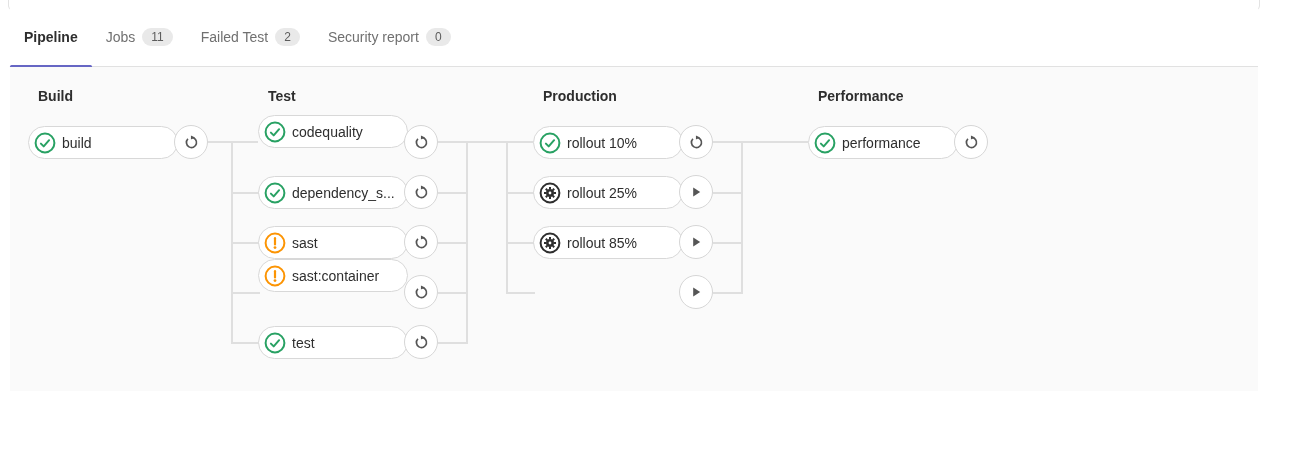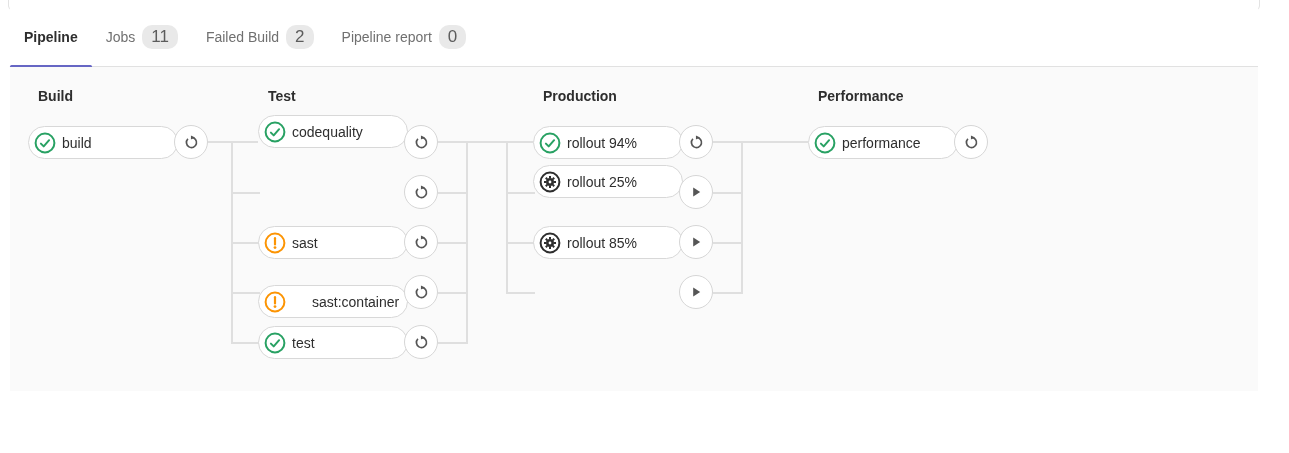--- a/index.html
+++ b/index.html
@@ -20,21 +20,21 @@
   .tab{
     position:relative;display:flex;align-items:center;gap:7px;
     padding:0 14px;font-size:14px;color:#707070;cursor:pointer;
   }
   .tab.active{color:#2e2e2e;font-weight:bold;}
   .tab.active::after{
     content:"";position:absolute;left:0;right:0;bottom:-2px;height:3px;
     background:#6666c4;border-radius:2px;
   }
   .tab-badge{
-    background:#e9e9e9;color:#5c5c5c;font-weight:normal;font-size:17px;
+    background:#e9e9e9;color:#5c5c5c;font-weight:normal;font-size:12px;
     border-radius:10px;padding:2px 9px;line-height:1.2;
   }
   
   .panel{
     position:absolute;left:10px;top:67px;width:1248px;height:330px;
     background:#fafafa;
   }
   .stage-header{
     position:absolute;top:21px;font-size:14px;font-weight:bold;color:#2e2e2e;line-height:16px;
   }
@@ -63,25 +63,25 @@
   <div class="top-box"></div>
   <div class="tab-bar">
       <div class="tab active">
         <div>Pipeline</div>
       </div>
       <div class="tab">
         <div>Jobs</div>
         <div class="tab-badge">11</div>
       </div>
       <div class="tab">
-        <div>Failed Build</div>
+        <div>Failed Test</div>
         <div class="tab-badge">2</div>
       </div>
       <div class="tab">
-        <div>Pipeline report</div>
+        <div>Security report</div>
         <div class="tab-badge">0</div>
       </div>
     </div>
   <div class="panel">
     <div style="position:absolute;inset:0;text-decoration:underline;">
         <div class="cl-fill" style="left: 198px; top: 74px; width: 50px; height: 2px;"></div>
         <div class="cl" style="left: 201px; top: 74px; width: 22px; height: 26px; border-top-width: 2px; border-right-width: 2px; border-color: rgb(223, 223, 223);"></div>
         <div class="cl-fill" style="left: 221px; top: 96px; width: 2px; height: 157px;"></div>
         <div class="cl" style="left: 221px; top: 103px; width: 29px; height: 24px; border-left-width: 2px; border-bottom-width: 2px; border-color: rgb(223, 223, 223);"></div>
         <div class="cl" style="left: 221px; top: 153px; width: 29px; height: 24px; border-left-width: 2px; border-bottom-width: 2px; border-color: rgb(223, 223, 223);"></div>
@@ -134,20 +134,29 @@
           <span class="job-label">codequality</span>
         </div>
         <div class="action-btn" style="left: 394px; top: 58px;">
           <span style="display: flex;">
             <svg width="15" height="15" viewBox="0 0 16 16">
               <path d="M8 2.6 A5.4 5.4 0 1 1 4.18 4.18" fill="none" stroke="#555555" stroke-width="1.8"></path>
               <path d="M7.4 0.5 L11.4 2.7 7.4 4.9 Z" fill="#555555"></path>
             </svg>
           </span>
         </div>
+        <div class="job-pill" style="left: 248px; top: 109px;">
+          <span class="status-icon">
+            <svg width="22" height="22" viewBox="0 0 22 22">
+              <circle cx="11" cy="11" r="9.4" fill="#fff" stroke="#28a163" stroke-width="2"></circle>
+              <path d="M6.9 11.6 l2.8 2.8 5.4-6.2" fill="none" stroke="#28a163" stroke-width="2" stroke-linecap="round" stroke-linejoin="round"></path>
+            </svg>
+          </span>
+          <span class="job-label">dependency_s...</span>
+        </div>
         <div class="action-btn" style="left: 394px; top: 108px;">
           <span style="display: flex;">
             <svg width="15" height="15" viewBox="0 0 16 16">
               <path d="M8 2.6 A5.4 5.4 0 1 1 4.18 4.18" fill="none" stroke="#555555" stroke-width="1.8"></path>
               <path d="M7.4 0.5 L11.4 2.7 7.4 4.9 Z" fill="#555555"></path>
             </svg>
           </span>
         </div>
         <div class="job-pill" style="left: 248px; top: 159px;">
           <span class="status-icon">
@@ -160,21 +169,21 @@
           <span class="job-label">sast</span>
         </div>
         <div class="action-btn" style="left: 394px; top: 158px;">
           <span style="display: flex;">
             <svg width="15" height="15" viewBox="0 0 16 16">
               <path d="M8 2.6 A5.4 5.4 0 1 1 4.18 4.18" fill="none" stroke="#555555" stroke-width="1.8"></path>
               <path d="M7.4 0.5 L11.4 2.7 7.4 4.9 Z" fill="#555555"></path>
             </svg>
           </span>
         </div>
-        <div class="job-pill" style="left: 248px; top: 218px; gap: 20px;">
+        <div class="job-pill" style="left: 248px; top: 192px;">
           <span class="status-icon">
             <svg width="22" height="22" viewBox="0 0 22 22">
               <circle cx="11" cy="11" r="9.4" fill="#fff" stroke="#fc9403" stroke-width="2"></circle>
               <path d="M11 6.2 v6.2" stroke="#fc9403" stroke-width="2.2" stroke-linecap="round"></path>
               <circle cx="11" cy="15.6" r="1.4" fill="#fc9403"></circle>
             </svg>
           </span>
           <span class="job-label">sast:container</span>
         </div>
         <div class="action-btn" style="left: 394px; top: 208px;">
@@ -203,31 +212,31 @@
           </span>
         </div>
         <div class="stage-header" style="left: 533px;">Production</div>
         <div class="job-pill" style="left: 523px; top: 59px;">
           <span class="status-icon">
             <svg width="22" height="22" viewBox="0 0 22 22">
               <circle cx="11" cy="11" r="9.4" fill="#fff" stroke="#28a163" stroke-width="2"></circle>
               <path d="M6.9 11.6 l2.8 2.8 5.4-6.2" fill="none" stroke="#28a163" stroke-width="2" stroke-linecap="round" stroke-linejoin="round"></path>
             </svg>
           </span>
-          <span class="job-label">rollout 94%</span>
+          <span class="job-label">rollout 10%</span>
         </div>
         <div class="action-btn" style="left: 669px; top: 58px;">
           <span style="display: flex;">
             <svg width="15" height="15" viewBox="0 0 16 16">
               <path d="M8 2.6 A5.4 5.4 0 1 1 4.18 4.18" fill="none" stroke="#555555" stroke-width="1.8"></path>
               <path d="M7.4 0.5 L11.4 2.7 7.4 4.9 Z" fill="#555555"></path>
             </svg>
           </span>
         </div>
-        <div class="job-pill" style="left: 523px; top: 98px;">
+        <div class="job-pill" style="left: 523px; top: 109px;">
           <span class="status-icon">
             <svg width="22" height="22" viewBox="0 0 22 22">
               <circle cx="11" cy="11" r="9.4" fill="#fff" stroke="#2e2e2e" stroke-width="2"></circle>
               <g stroke="#2e2e2e" stroke-width="2" stroke-linecap="butt">
     <line x1="15" y1="11" x2="17" y2="11"></line>
                 <line x1="13.8" y1="13.8" x2="15.2" y2="15.2"></line>
                 <line x1="11" y1="15" x2="11" y2="17"></line>
                 <line x1="8.2" y1="13.8" x2="6.8" y2="15.2"></line>
                 <line x1="7" y1="11" x2="5" y2="11"></line>
                 <line x1="8.2" y1="8.2" x2="6.8" y2="6.8"></line>

